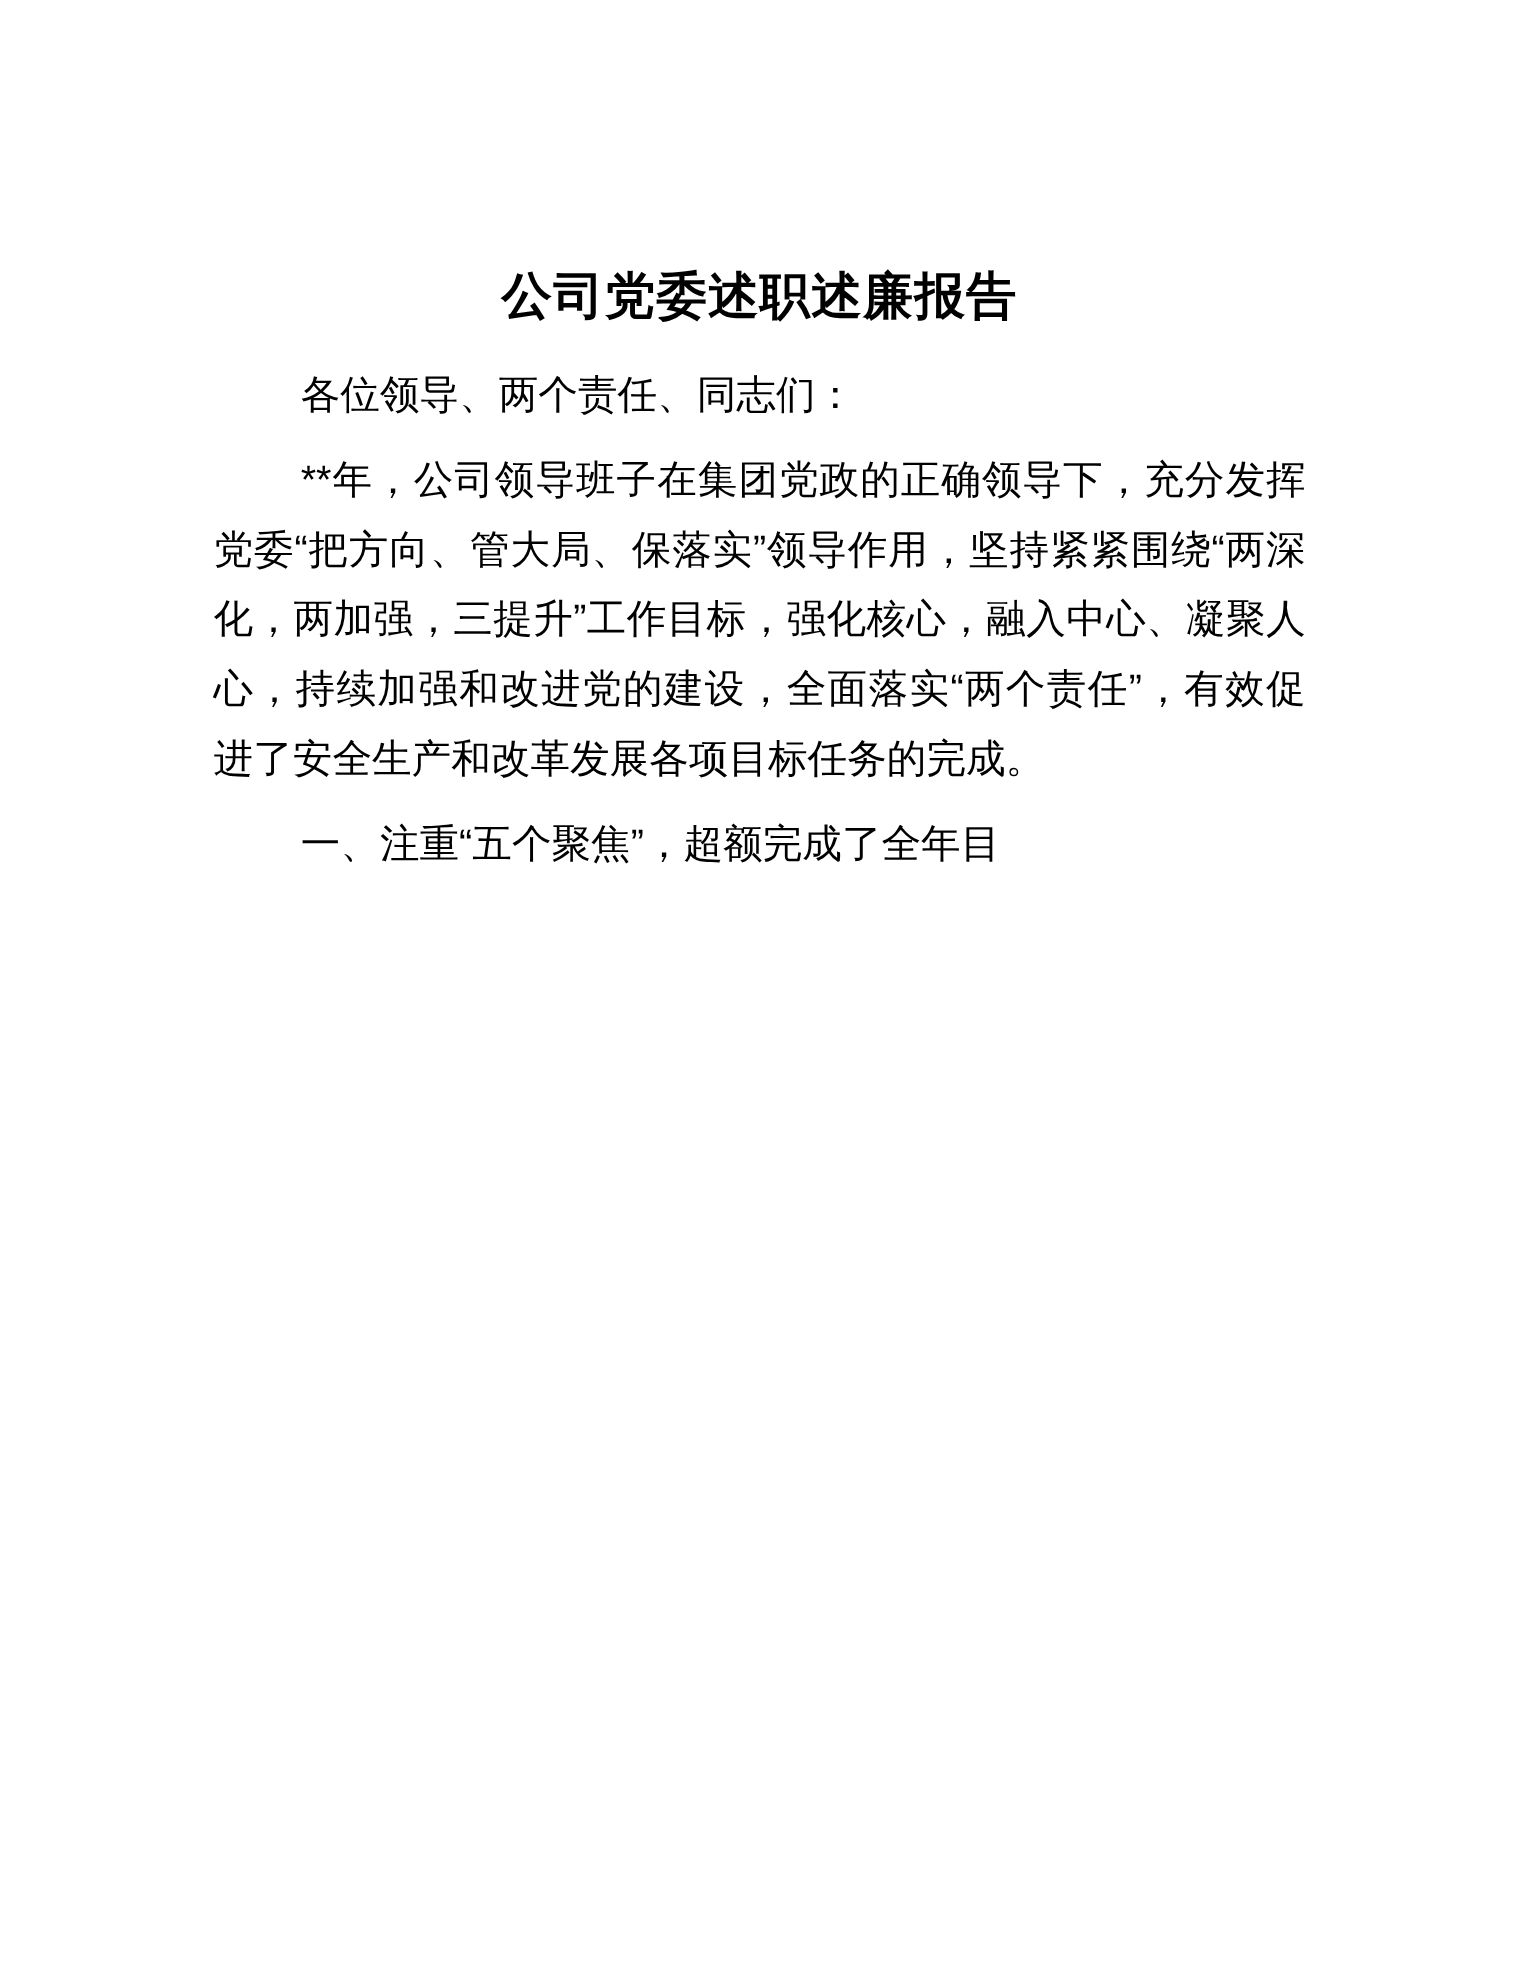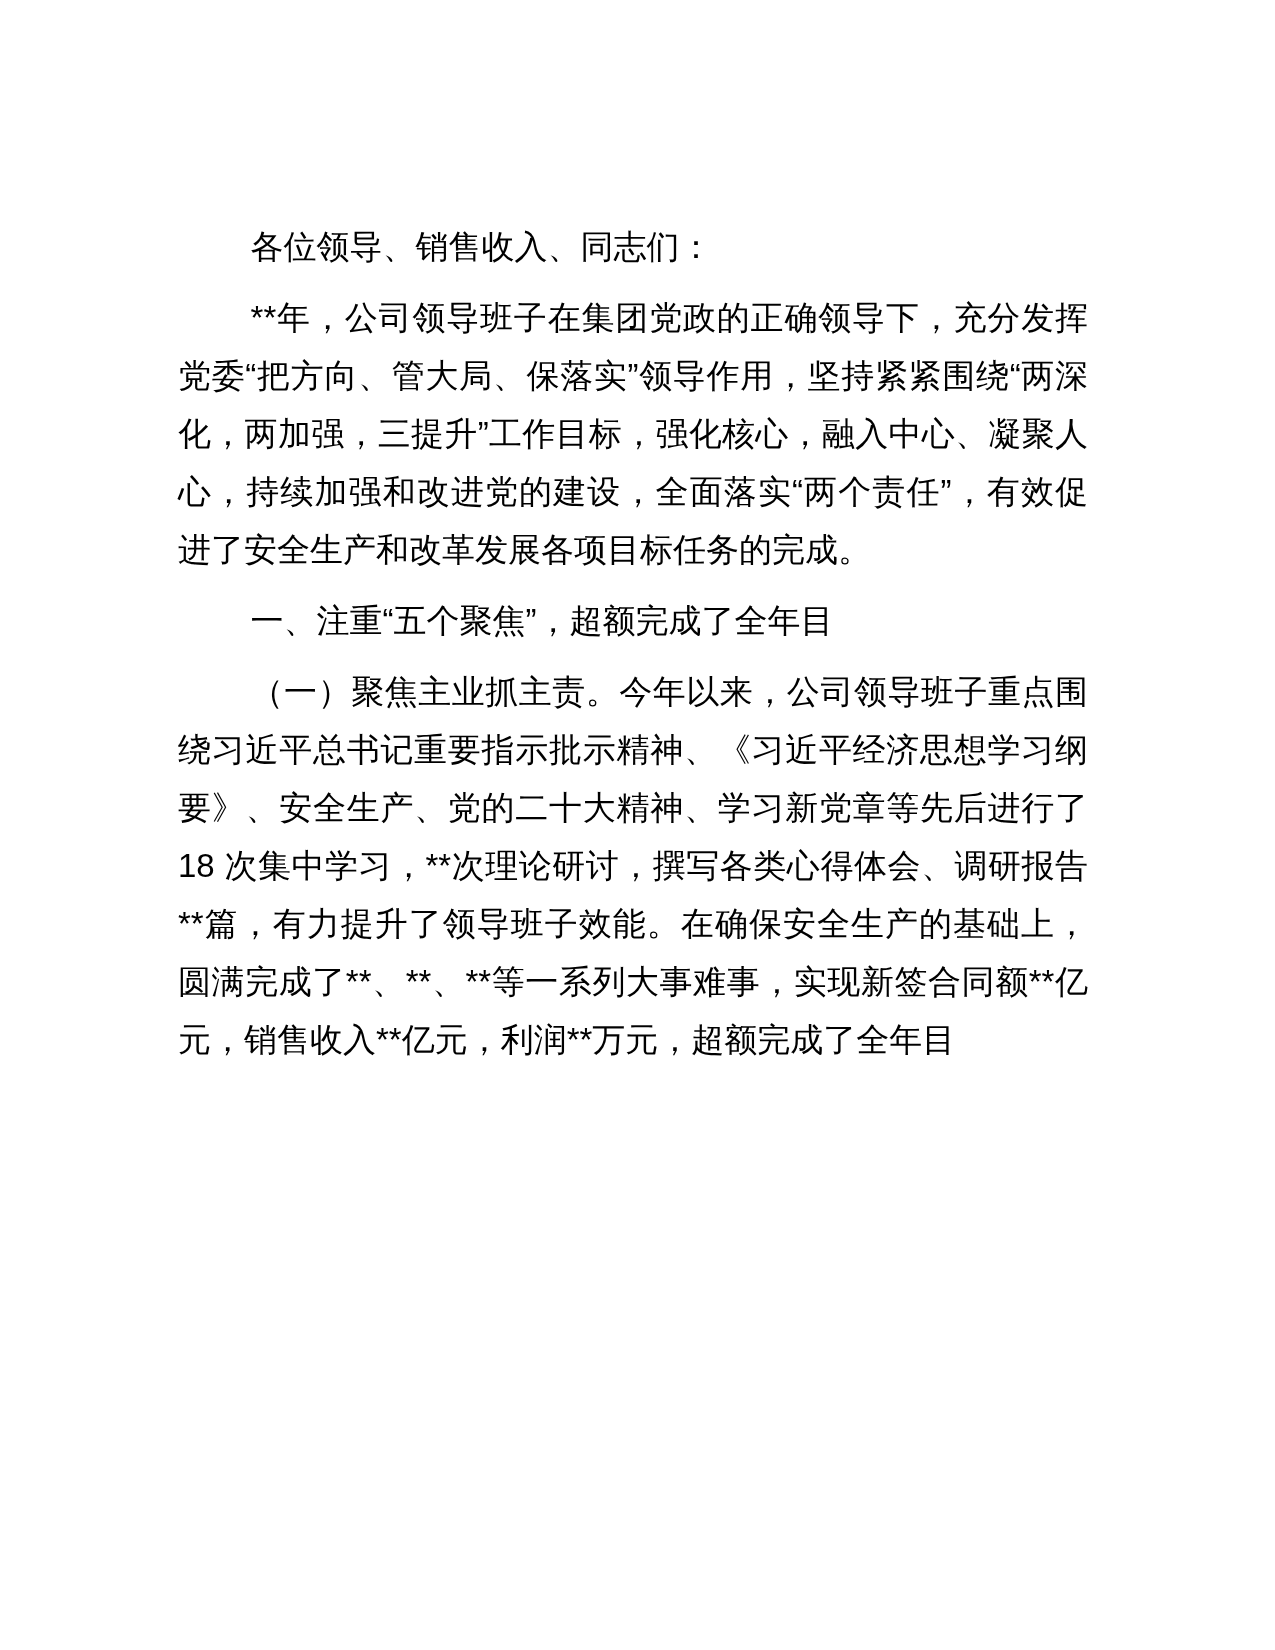--- a/index.html
+++ b/index.html
@@ -36,24 +36,24 @@
     text-indent: 2.2em;
     text-align: justify;
     text-justify: inter-ideograph;
   }
 </style>
 </head>
 <body>
 
 <div class="page">
   <div class="content">
+    <h1 class="doc-title">公司党委述职述廉报告</h1>
 
-    <p class="para">各位领导、销售收入、同志们：</p>
+    <p class="para">各位领导、两个责任、同志们：</p>
 
 
 
     <p class="para">**年，公司领导班子在集团党政的正确领导下，充分发挥党委“把方向、管大局、保落实”领导作用，坚持紧紧围绕“两深化，两加强，三提升”工作目标，强化核心，融入中心、凝聚人心，持续加强和改进党的建设，全面落实“两个责任”，有效促进了安全生产和改革发展各项目标任务的完成。</p>
 
     <p class="para">一、注重“五个聚焦”，超额完成了全年目</p>
 
-    <p class="para">（一）聚焦主业抓主责。今年以来，公司领导班子重点围绕习近平总书记重要指示批示精神、《习近平经济思想学习纲要》、安全生产、党的二十大精神、学习新党章等先后进行了 18 次集中学习，**次理论研讨，撰写各类心得体会、调研报告**篇，有力提升了领导班子效能。在确保安全生产的基础上，圆满完成了**、**、**等一系列大事难事，实现新签合同额**亿元，销售收入**亿元，利润**万元，超额完成了全年目</p>
   </div>
 </div>
 
 </body></html>

